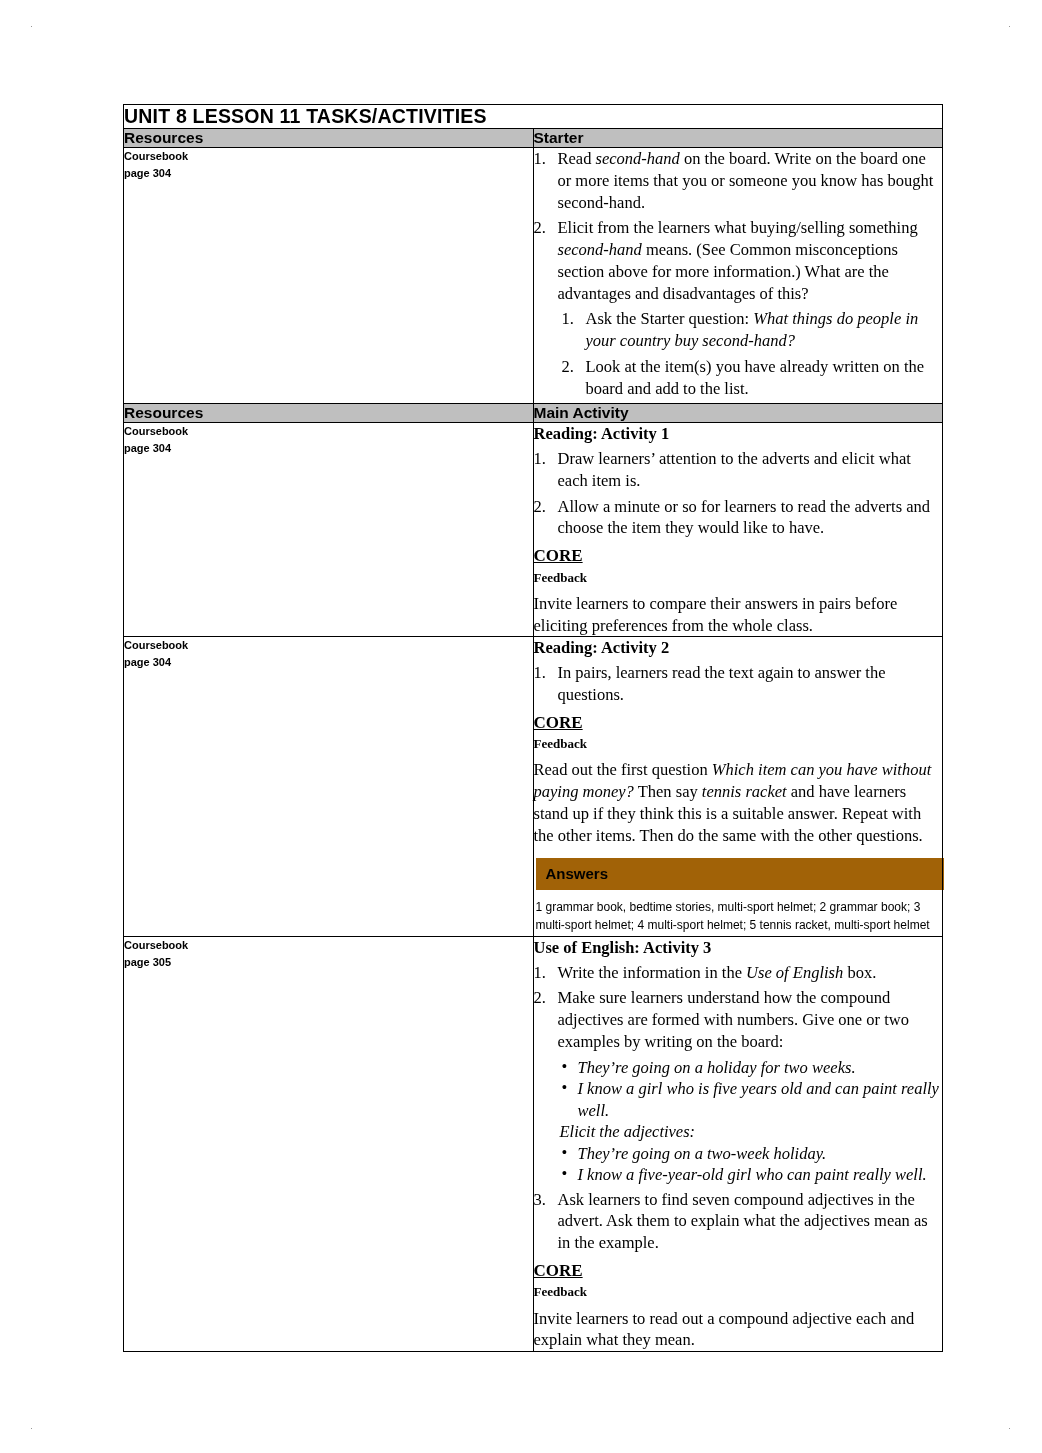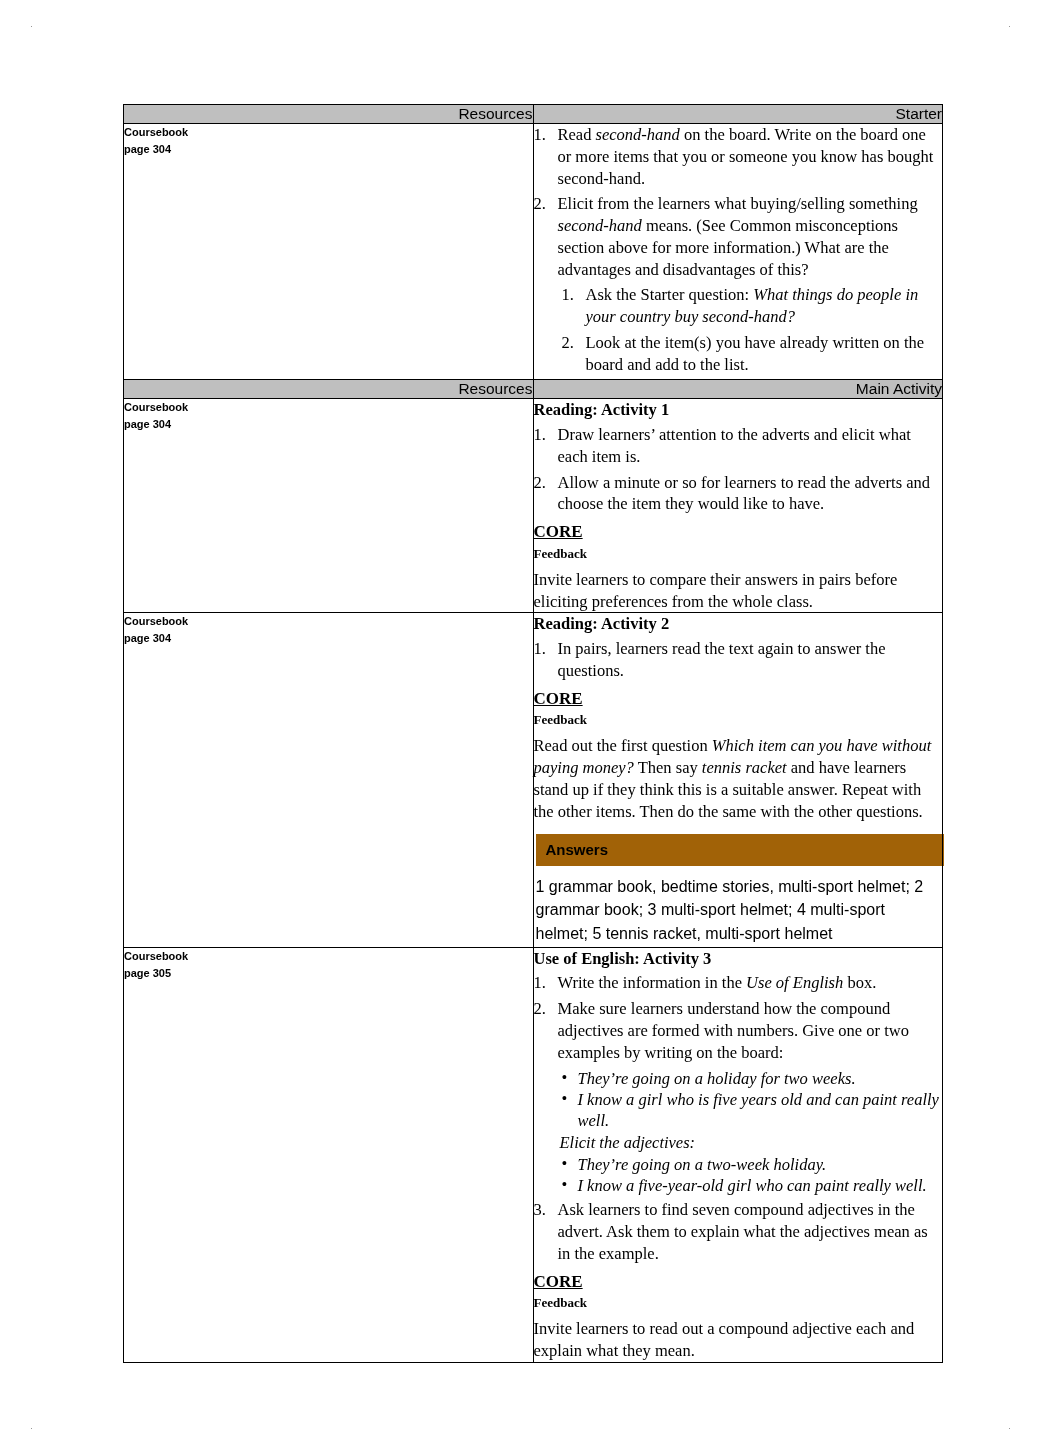--- a/index.html
+++ b/index.html
@@ -43,24 +43,23 @@
   .title-cell {
     padding: 14px 14px 18px 14px;
     font-family: "Liberation Sans", sans-serif;
     font-weight: bold;
     font-size: 19.5px;
     letter-spacing: 0.2px;
   }
   .hdr-res, .hdr-sec {
     background: #bfbfbf;
     font-family: "Liberation Sans", sans-serif;
-    font-weight: normal;
+    font-weight: bold;
     font-size: 15.5px;
     padding: 7px 10px 7px 10px;
-    text-align: right;
   }
   .res-cell {
     width: 160px;
     font-family: "Liberation Sans", sans-serif;
     font-weight: bold;
     font-size: 11px;
     line-height: 1.55;
     padding: 9px 8px 12px 10px;
   }
   .body-cell {
@@ -125,38 +124,41 @@
     font-family: "Liberation Sans", sans-serif;
     font-weight: bold;
     font-size: 15px;
     padding: 6px 10px;
     margin-top: 12px;
     margin-left: 2px;
     margin-right: -2px;
   }
   .answers-body {
     font-family: "Liberation Sans", sans-serif;
-    font-size: 16px;
+    font-size: 12px;
     line-height: 1.45;
     padding: 9px 4px 2px 2px;
   }
 </style>
 </head>
 <body>
 
 <div class="page">
 
   <span class="corner-dot" style="left:30px; top:22px;">·</span>
   <span class="corner-dot" style="left:1008px; top:22px;">·</span>
   <span class="corner-dot" style="left:30px; top:1424px;">·</span>
   <span class="corner-dot" style="left:1008px; top:1424px;">·</span>
 
   <table class="doc-table">
 
     <tbody>
+        <tr>
+      <td colspan="2" class="title-cell">UNIT 8 LESSON 11 TASKS/ACTIVITIES</td>
+    </tr>
 
     <tr>
       <td class="hdr-res">Resources</td>
       <td class="hdr-sec">Starter</td>
     </tr>
 
     <tr>
       <td class="res-cell">
         <div>Coursebook</div>
         <div>page 304</div>

